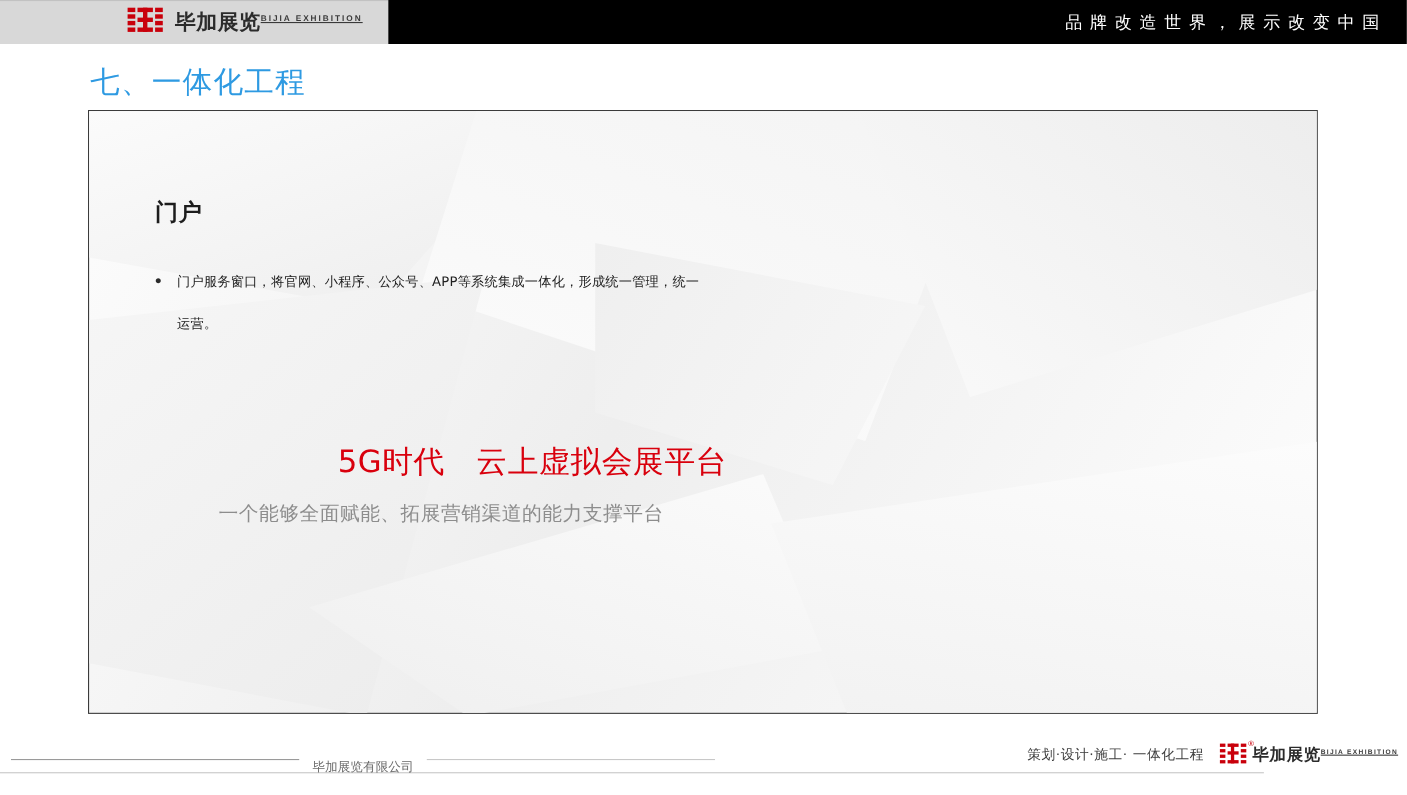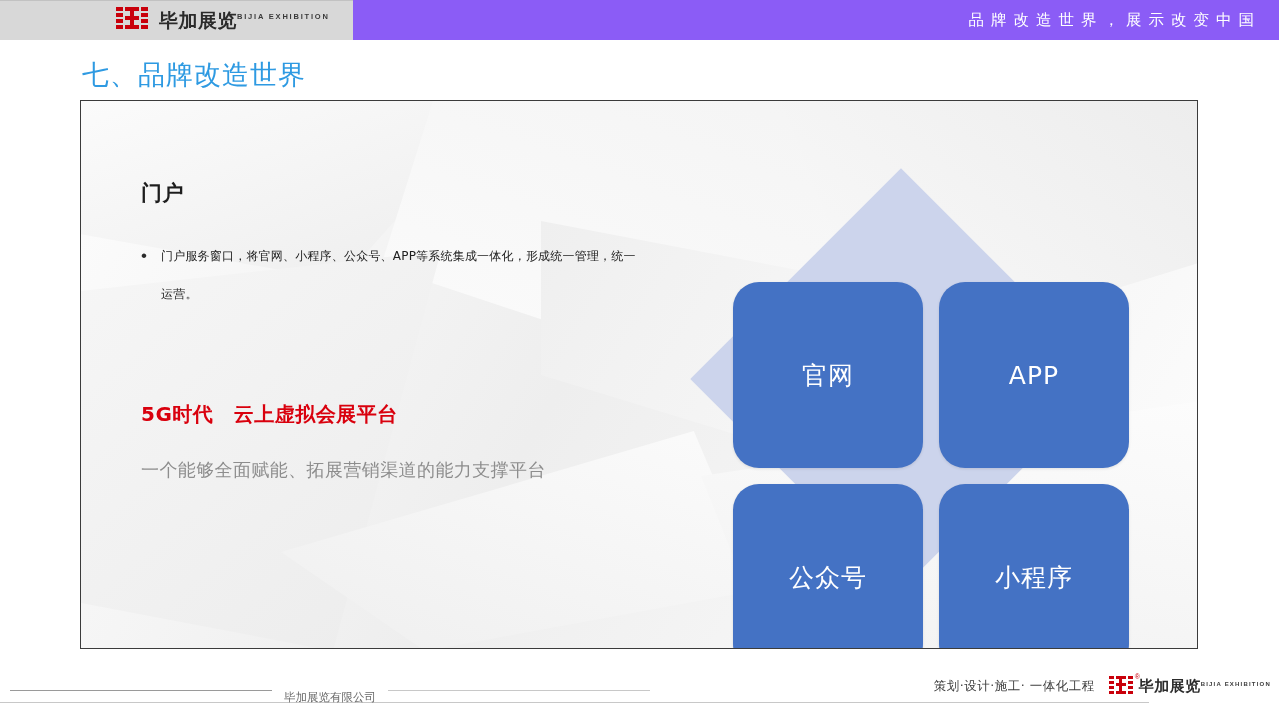--- a/index.html
+++ b/index.html
@@ -29,21 +29,21 @@
     height: 40px;
     background: #d8d8d8;
     border-top: 1px solid #c2c2c2;
     box-sizing: border-box;
   }
   .top-header-red {
     position: absolute;
     left: 353px; top: 0;
     width: 926px;
     height: 40px;
-    background: #8b5cf6;
+    background: #000000;
   }
   .header-slogan {
     position: absolute;
     right: 18px;
     top: 0;
     height: 40px;
     line-height: 40px;
     color: #ffffff;
     font-size: 15.5px;
     letter-spacing: 7px;
@@ -75,20 +75,21 @@
     color: #2b2b2b;
     letter-spacing: 0.5px;
     font-family: "DejaVu Sans", "Liberation Sans", sans-serif;
   }
   .logo-en {
     font-size: 7.5px;
     font-weight: bold;
     color: #3a3a3a;
     letter-spacing: 1.8px;
     margin-top: 2px;
+    text-decoration: underline;
   }
 
   
   .slide-title {
     position: absolute;
     left: 82px;
     top: 57px;
     font-size: 27px;
     color: #2e9ae2;
     font-family: "DejaVu Sans", "Liberation Sans", sans-serif;
@@ -154,33 +155,34 @@
     letter-spacing: 0.2px;
   }
 
   .promo {
     position: absolute;
     left: 60px;
     top: 300px;
     width: 520px;
   }
   .promo-title {
-    font-size: 20px;
-    font-weight: bold;
+    font-size: 28px;
+    font-weight: normal;
     color: #d9000d;
     font-family: "DejaVu Sans", "Liberation Sans", sans-serif;
     letter-spacing: 0.5px;
-    text-align: left;
+    text-align: right;
     white-space: nowrap;
   }
   .promo-sub {
-    margin-top: 30px;
+    margin-top: 16px;
     font-size: 18px;
     color: #8d8d8d;
     font-family: "DejaVu Sans", "Liberation Sans", sans-serif;
+    text-align: center;
     letter-spacing: 0.4px;
     white-space: nowrap;
   }
 
   
   .diagram {
     position: absolute;
     left: 555px;
     top: 10px;
     width: 530px;
@@ -310,21 +312,21 @@
       <span class="bar" style="left:25px;top:12px;width:7px;height:4px;"></span>
       <span class="bar" style="left:25px;top:18px;width:7px;height:4px;"></span>
     </div>
     <div class="logo-wordmark">
       <div class="logo-cn">毕加展览</div>
       <div class="logo-en">BIJIA EXHIBITION</div>
     </div>
   </div>
 </div>
 
-<div class="slide-title">七、品牌改造世界</div>
+<div class="slide-title">七、一体化工程</div>
 
 <div class="content-panel">
 
   <div class="poly-bg">
     <span style="left:0;top:0;width:420px;height:180px;background:linear-gradient(160deg,#fbfbfb,#ededed);clip-path:polygon(0 0,100% 0,62% 100%,0 74%);"></span>
     <span style="left:300px;top:0;width:520px;height:300px;background:linear-gradient(200deg,#f4f4f4,#fcfcfc);clip-path:polygon(10% 0,100% 0,78% 100%,0 55%);"></span>
     <span style="left:700px;top:0;width:420px;height:260px;background:linear-gradient(220deg,#ededed,#fafafa);clip-path:polygon(0 0,100% 0,100% 62%,24% 100%);"></span>
     <span style="left:0;top:150px;width:360px;height:400px;background:linear-gradient(140deg,#f6f6f6,#ececec);clip-path:polygon(0 10%,100% 0,70% 100%,0 88%);"></span>
     <span style="left:200px;top:330px;width:480px;height:220px;background:linear-gradient(20deg,#efefef,#fbfbfb);clip-path:polygon(0 55%,86% 0,100% 72%,30% 100%);"></span>
     <span style="left:620px;top:300px;width:500px;height:250px;background:linear-gradient(10deg,#f2f2f2,#fcfcfc);clip-path:polygon(0 30%,100% 0,100% 100%,14% 100%);"></span>
@@ -337,37 +339,20 @@
       <div class="bullet-dot">•</div>
       <div class="bullet-text">门户服务窗口，将官网、小程序、公众号、APP等系统集成一体化，形成统一管理，统一运营。</div>
     </div>
   </div>
 
   <div class="promo">
     <div class="promo-title">5G时代　云上虚拟会展平台</div>
     <div class="promo-sub">一个能够全面赋能、拓展营销渠道的能力支撑平台</div>
   </div>
 
-  <div class="diagram">
-    <div class="diamond"></div>
-    <div class="tile-grid">
-      <div class="tile">
-        <span>官网</span>
-      </div>
-      <div class="tile">
-        <span>APP</span>
-      </div>
-      <div class="tile">
-        <span>公众号</span>
-      </div>
-      <div class="tile">
-        <span>小程序</span>
-      </div>
-    </div>
-  </div>
 </div>
 
 <div class="footer">
   <div class="footer-underline"></div>
 
   <div class="footer-left">
     <div class="rule"></div>
     <div class="footer-company">毕加展览有限公司</div>
     <div class="rule light"></div>
   </div>

